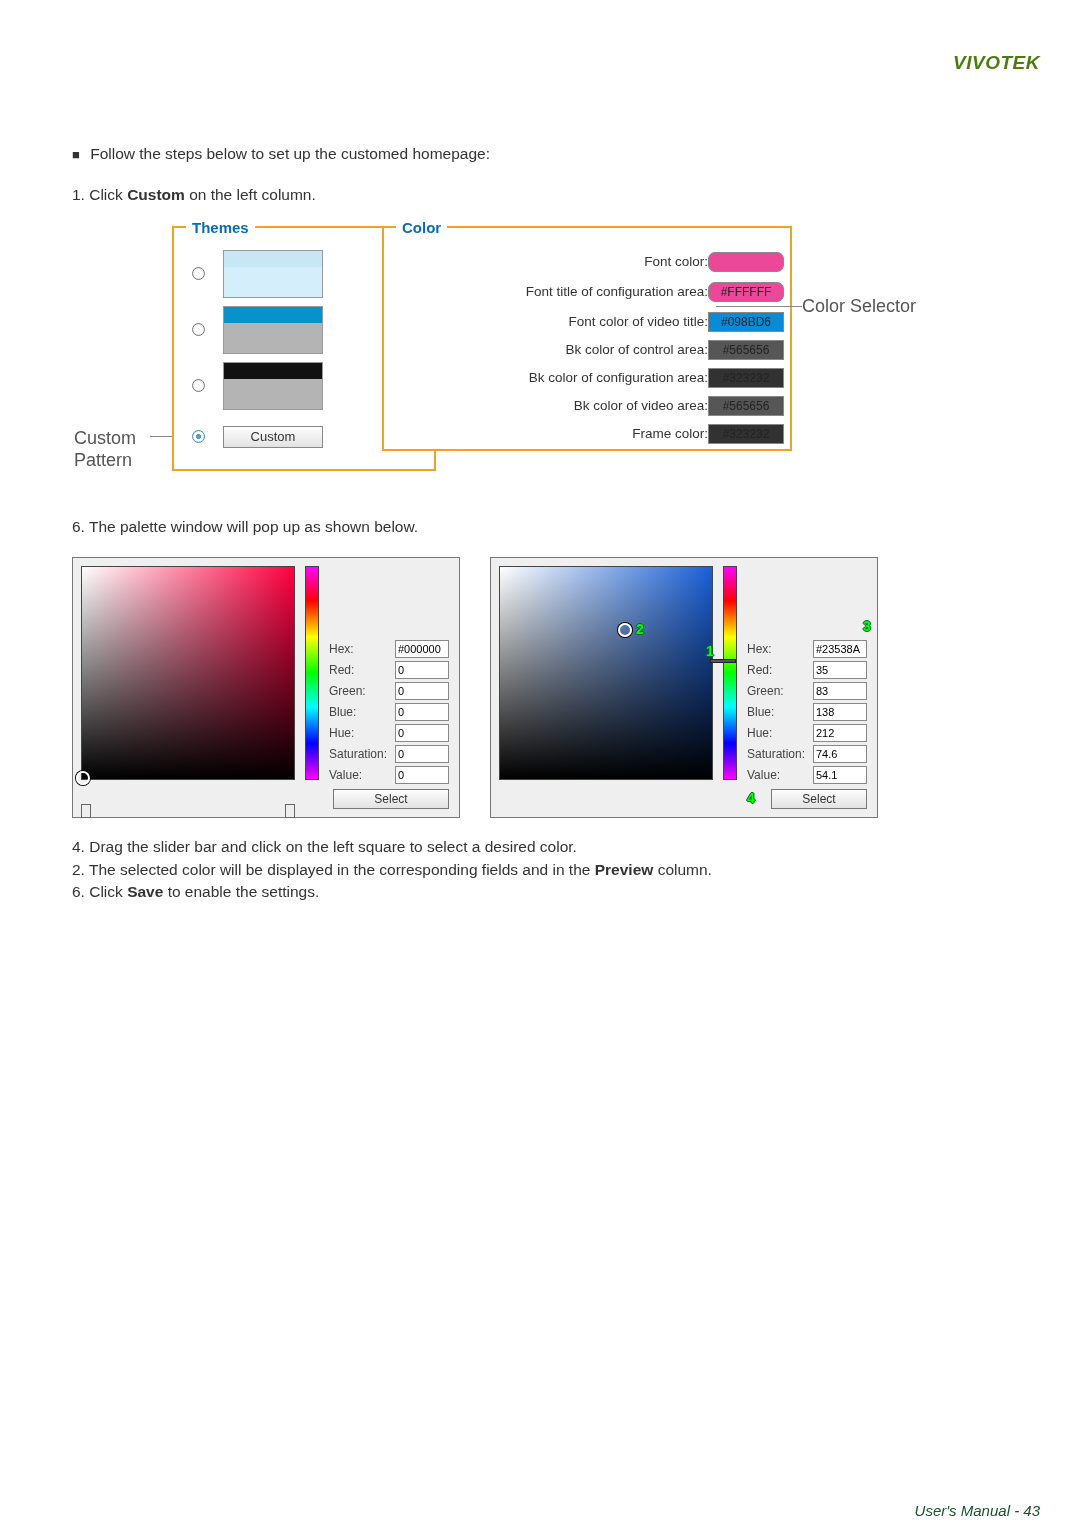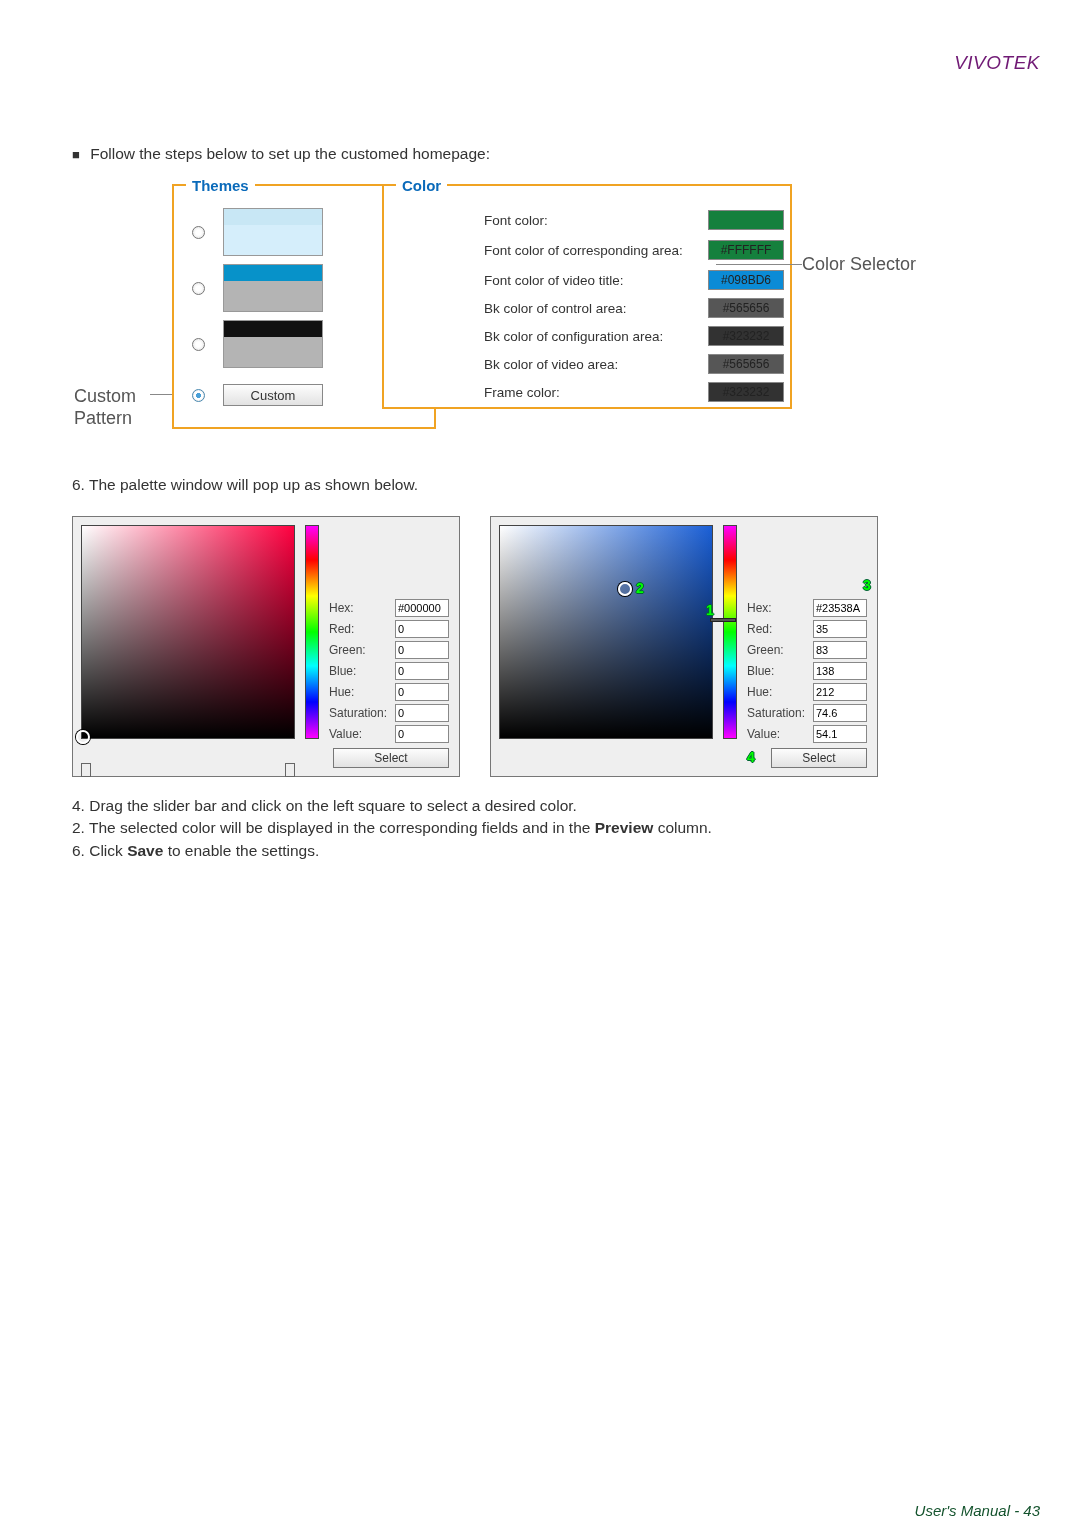--- a/index.html
+++ b/index.html
@@ -19,23 +19,23 @@
   }
   .header {
     height: 90px;
     background: #fff;
     position: relative;
   }
   .brand {
     position: absolute;
     right: 40px;
     top: 52px;
-    color: #701a75;
+    color: #4d7c0f;
     font-style: italic;
-    font-weight: normal;
+    font-weight: bold;
     font-size: 19px;
     letter-spacing: 0.5px;
   }
   .content {
     padding: 34px 72px 0 72px;
   }
   .intro-line { margin: 19px 0; line-height: 1.45; }
   .bullet { font-size: 13px; margin-right: 6px; }
   .bold { font-weight: bold; }
 
@@ -119,40 +119,40 @@
   .side-label.custom { top: 202px; }
   .side-line1 { position: absolute; left: 78px; top: 210px; width: 42px; height: 1px; background: #888; }
 
   
   .cfield {
     position: absolute;
     left: 100px;
     display: flex;
     align-items: center;
     width: 300px;
-    justify-content: space-between;
+    justify-content: flex-end;
     font-size: 13.5px;
     color: #333;
   }
   .cfield .swatch {
     width: 76px; height: 20px;
     border: 1px solid #888;
     font-size: 12px;
     display: flex; align-items: center; justify-content: center;
     color: #222;
   }
   .cfield.cf1 { top: 24px; }
   .cfield.cf2 { top: 54px; }
   .cfield.cf3 { top: 84px; }
   .cfield.cf4 { top: 112px; }
   .cfield.cf5 { top: 140px; }
   .cfield.cf6 { top: 168px; }
   .cfield.cf7 { top: 196px; }
 
-  .sw-white { background:#15803d; }
+  .sw-white { background:#ec4899;border-radius:7px; }
   .sw-cyan  { background:#0b8bd6; border-color:#0b6ba5; color:#000; }
   .sw-gray  { background:#565656; color:#ccc; }
   .sw-dark  { background:#323232; color:#888; }
 
   .annot-colorselector {
     position: absolute;
     left: 730px; top: 70px;
     font-size: 18px; color: #555;
   }
   .annot-line-cs { position:absolute; left:644px; top:80px; width:86px; height:1px; background:#888; }
@@ -283,20 +283,23 @@
   <div class="header">
     <div class="brand">VIVOTEK</div>
   </div>
 
   <div class="content">
 
     <div class="intro-line">
       <span class="bullet">■</span>
       <span>Follow the steps below to set up the customed homepage:</span>
     </div>
+    <div class="intro-line">
+      <span>1. Click </span><span class="bold">Custom</span><span> on the left column.</span>
+    </div>
 
     <div class="figure1">
 
       <div class="side-label custom" style="white-space:pre-line">Custom
 Pattern</div>
       <div class="side-line1"></div>
 
       <div class="themes-box">
         <div class="fieldset-label">Themes</div>
 
@@ -328,21 +331,21 @@
       </div>
 
       <div class="color-box">
         <div class="fieldset-label">Color</div>
 
         <div class="cfield cf1">
           <span>Font color:</span>
           <span class="swatch sw-white"></span>
         </div>
         <div class="cfield cf2">
-          <span>Font color of corresponding area:</span>
+          <span>Font title of configuration area:</span>
           <span class="swatch sw-white">#FFFFFF</span>
         </div>
         <div class="cfield cf3">
           <span>Font color of video title:</span>
           <span class="swatch sw-cyan">#098BD6</span>
         </div>
         <div class="cfield cf4">
           <span>Bk color of control area:</span>
           <span class="swatch sw-gray">#565656</span>
         </div>

